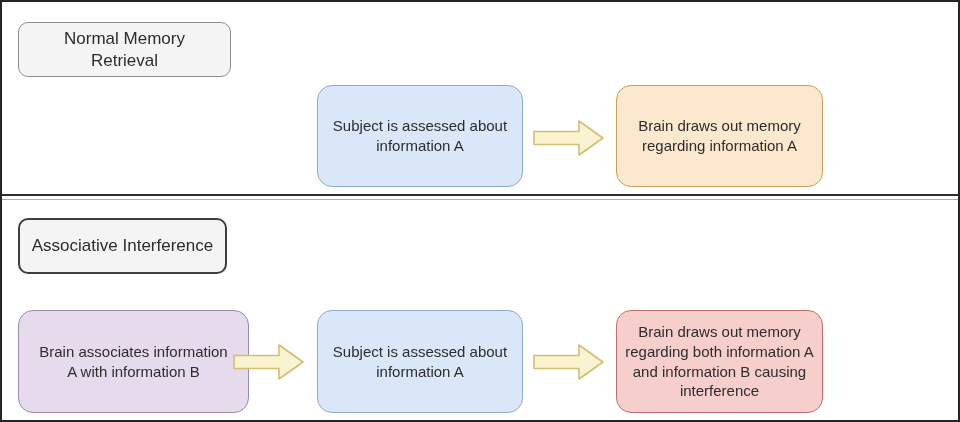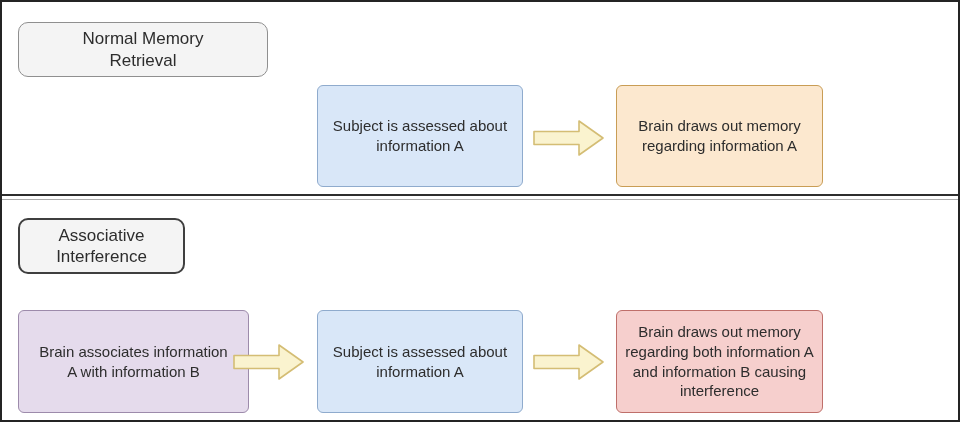--- a/index.html
+++ b/index.html
@@ -16,31 +16,31 @@
   .divider-dark  { position: absolute; left: 0; right: 0; top: 194px; height: 2px; }
   .divider-light { position: absolute; left: 0; right: 0; top: 199px; height: 1px; }
 
   .node, .section-label {
     position: absolute; box-sizing: border-box;
     display: flex; align-items: center; justify-content: center;
     text-align: center; white-space: pre-line;
     border-style: solid;
   }
   .node {
-    border-width: 1.5px; border-radius: 6px;
+    border-width: 1.5px; border-radius: 15px;
     font-size: 15px; line-height: 1.32; padding: 17px 8px;
   }
   .section-label {
     border-width: 1.5px; border-radius: 10px;
     font-size: 17px; line-height: 1.25; padding: 4px 8px;
   }
 
   
-  .label-normal        { left: 18px;  top: 22px;  width: 250px; height: 55px; }
-  .label-associative   { left: 18px;  top: 218px; width: 167px; height: 56px; border-width: 2px; }
+  .label-normal        { left: 18px;  top: 22px;  width: 213px; height: 55px; }
+  .label-associative   { left: 18px;  top: 218px; width: 209px; height: 56px; border-width: 2px; }
 
   .node-assessed-top   { left: 317px; top: 85px;  width: 206px; height: 102px; }
   .node-draws-top      { left: 616px; top: 85px;  width: 207px; height: 102px; }
 
   .node-associates     { left: 18px;  top: 310px; width: 231px; height: 103px; }
   .node-assessed-bot   { left: 317px; top: 310px; width: 206px; height: 103px; }
   .node-draws-bot      { left: 616px; top: 310px; width: 207px; height: 103px; }
 
   .arrow { position: absolute; width: 72px; height: 38px; }
   .arrow-top-1 { left: 533px; top: 119px; }

